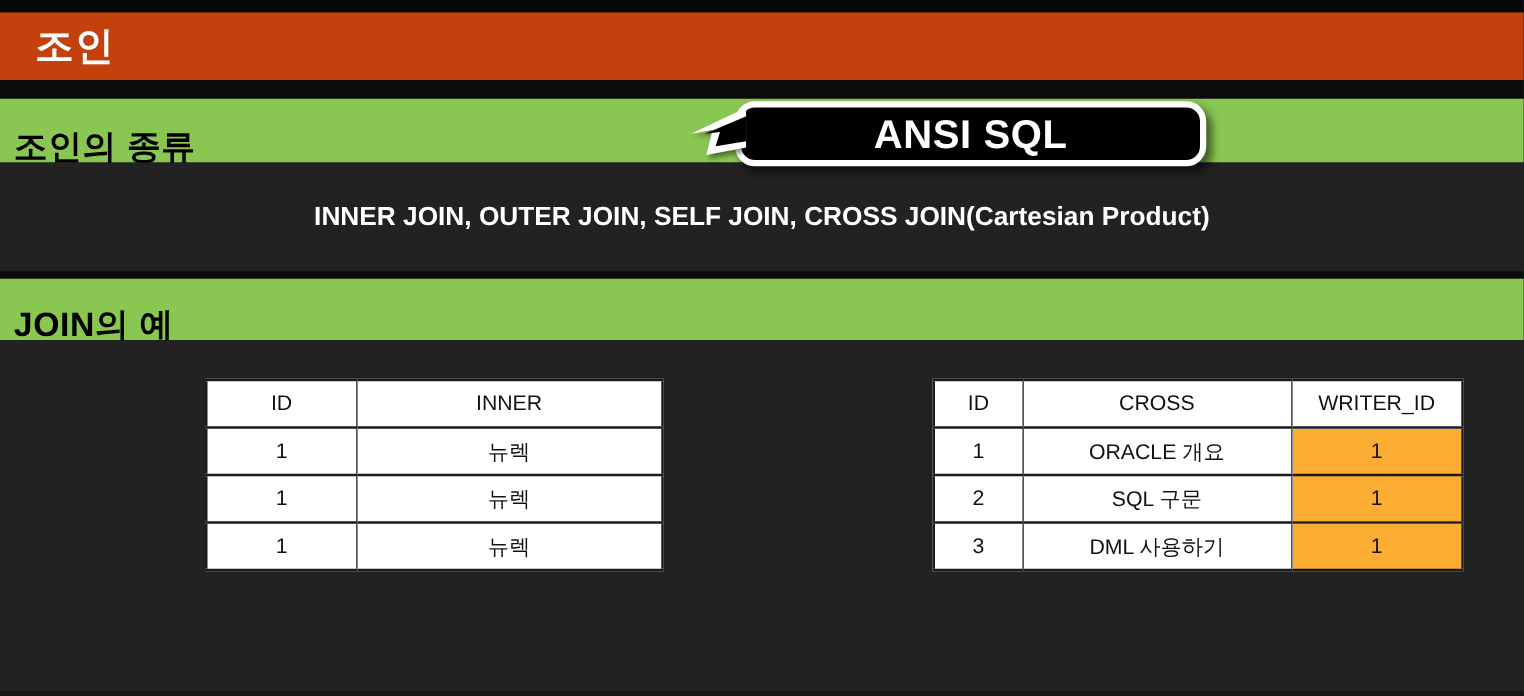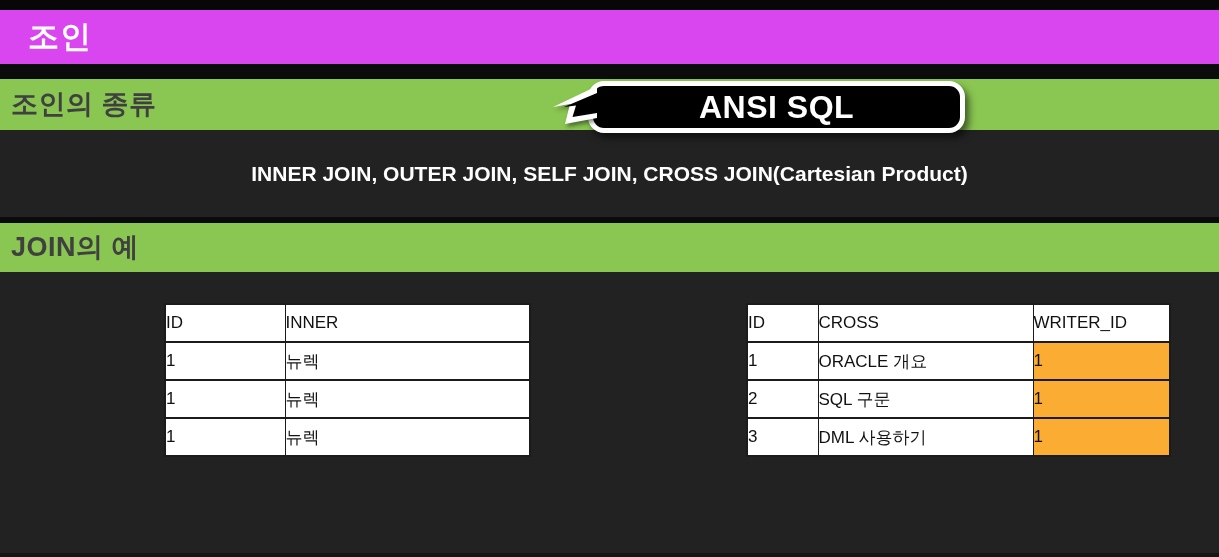--- a/index.html
+++ b/index.html
@@ -7,28 +7,28 @@
     width: 1219px; height: 557px;
     background: #222222;
     font-family: "Liberation Sans", "DejaVu Sans", sans-serif;
     position: relative;
     overflow: hidden;
   }
   .abs { position: absolute; left: 0; width: 1219px; box-sizing: border-box; }
 
   
   .top-black    { top: 0;     height: 10px; background: #070707; }
-  .title-row    { top: 10px;  height: 54px; background: #d946ef; }
+  .title-row    { top: 10px;  height: 54px; background: #c2410c; }
   .page-title   { position: absolute; left: 28px; top: 0; line-height: 54px;
                   font-size: 31px; font-weight: bold; color: #ffffff; letter-spacing: 1px; }
   .band-1       { top: 64px;  height: 15px; background: #0b0b0b; }
   .green-bar-1  { top: 79px;  height: 51px; background: #8AC652; }
   .band-2       { top: 217px; height: 6px;  background: #0b0b0b; }
   .green-bar-2  { top: 223px; height: 49px; background: #8AC652; padding-left: 22px; }
-  .green-label  { position: absolute; left: 11px; top: 0; color: #404040;
+  .green-label  { position: absolute; left: 11px; top: 13px; color: #000000;
                   font-size: 27px; font-weight: bold; letter-spacing: 0.5px; }
   .green-bar-1 .green-label { line-height: 50px; }
   .green-bar-2 .green-label { line-height: 48px; }
 
   .mid-dark     { top: 130px; height: 87px; background: #222222; text-align: center; }
   .join-types   { display: inline-block; line-height: 87px; color: #ffffff;
                   font-size: 21px; font-weight: bold; white-space: nowrap; }
 
   .bottom-dark  { top: 272px; height: 285px; background: #222222; }
   .bottom-edge  { top: 553px; height: 4px; background: #151515; }
@@ -48,21 +48,21 @@
 
   
   table.dtbl {
     position: absolute; border-collapse: collapse; table-layout: fixed;
     background: #ffffff; border: 2px solid #1b1b1b;
     font-size: 17px; color: #111111;
   }
   table.dtbl td {
     border-left: 1px solid #1b1b1b; border-right: 1px solid #1b1b1b;
     border-top: 2px solid #1b1b1b; border-bottom: 2px solid #1b1b1b;
-    height: 36px; padding: 0; font-weight: normal;
+    height: 36px; padding: 0; text-align: center; font-weight: normal;
     overflow: hidden; white-space: nowrap;
   }
   #writers-table { left: 164px; top: 303px; width: 365px; }
   #posts-table   { left: 746px; top: 303px; width: 423px; }
   td.cell-title  { text-align: left; padding-left: 12px; margin-top: 48px; }
   td.cell-orange { background: #FBAD33; }
 </style>
 </head>
 <body>
 

